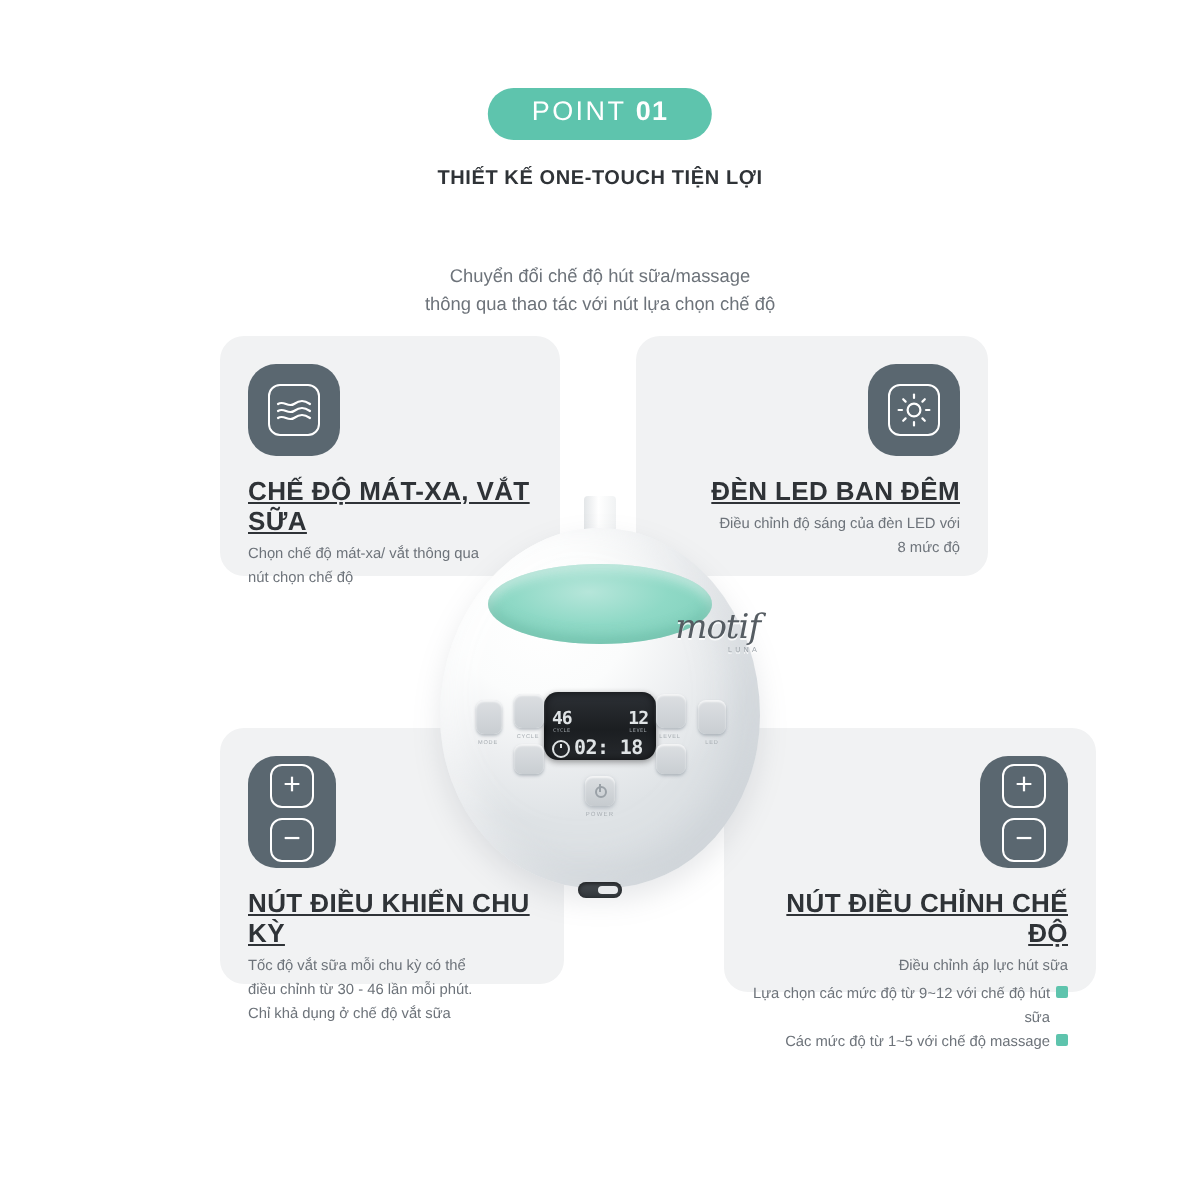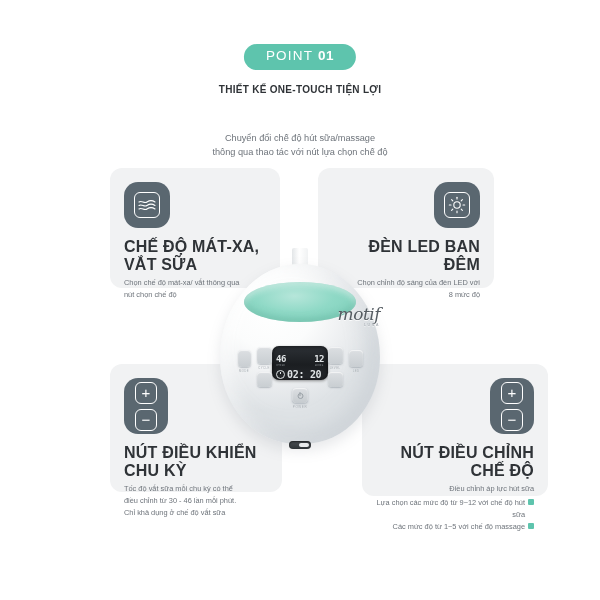--- a/index.html
+++ b/index.html
@@ -76,22 +76,22 @@
   .pm-inner{
     width:22px;height:22px;
     border:1.3px solid #ffffff;border-radius:6px;
     display:flex;align-items:center;justify-content:center;
     box-sizing:border-box;
     color:#fff;font-size:15px;line-height:1;font-weight:300;
   }
   .pm-stack{display:flex;flex-direction:column;gap:5px;align-items:center;}
 
   .card-h{
-    font-size:16px;font-weight:700;letter-spacing:0.2px;
-    color:#2f3337;margin-top:10px;
+    font-size:13px;font-weight:700;letter-spacing:0.2px;
+    color:#2f3337;margin-top:10px;text-decoration:underline;
   }
   .card-p{
     font-size:7.4px;line-height:1.62;color:#6d737a;margin-top:3px;
     font-weight:400;
   }
   .bullets{margin-top:2px;}
   .bullet-row{
     display:flex;align-items:flex-start;justify-content:flex-end;
     gap:3px;font-size:7.4px;line-height:1.62;color:#6d737a;
   }
@@ -239,21 +239,21 @@
               <path d="M3.6 3.6L4.8 4.8"></path>
                 <path d="M13.2 13.2L14.4 14.4"></path>
               <path d="M14.4 3.6L13.2 4.8"></path>
                 <path d="M4.8 13.2L3.6 14.4"></path>
             </g>
           </svg>
         </div>
       </div>
       <div class="card-h">ĐÈN LED BAN ĐÊM</div>
       <div class="card-p">
-        <div>Chọn chỉnh độ sáng của đèn LED với</div>
+        <div>Điều chỉnh độ sáng của đèn LED với</div>
         <div>8 mức độ</div>
       </div>
     </div>
   </div>
 
   <div class="card" id="card-bl">
     <div class="card-inner align-left">
       <div class="icon-box small">
         <div class="pm-stack">
           <div class="pm-inner">+</div>
@@ -310,21 +310,21 @@
             <span class="lcd-n">46</span>
             <span class="lcd-unit">CYCLE</span>
           </div>
           <div>
             <span class="lcd-n">12</span>
             <span class="lcd-unit">LEVEL</span>
           </div>
         </div>
         <div class="lcd-row2">
           <span class="clock"></span>
-          <span class="lcd-time">02: 20</span>
+          <span class="lcd-time">02: 18</span>
         </div>
       </div>
 
       <div class="btn" style="left:18px;top:86px;width:13px;height:17px;"></div>
       <div class="btn-lbl" style="left:13px;top:105px;">MODE</div>
 
       <div class="btn" style="left:37px;top:83px;width:15px;height:17px;"></div>
       <div class="btn-lbl" style="left:33px;top:102px;">CYCLE</div>
       <div class="btn" style="left:37px;top:108px;width:15px;height:15px;"></div>
 

